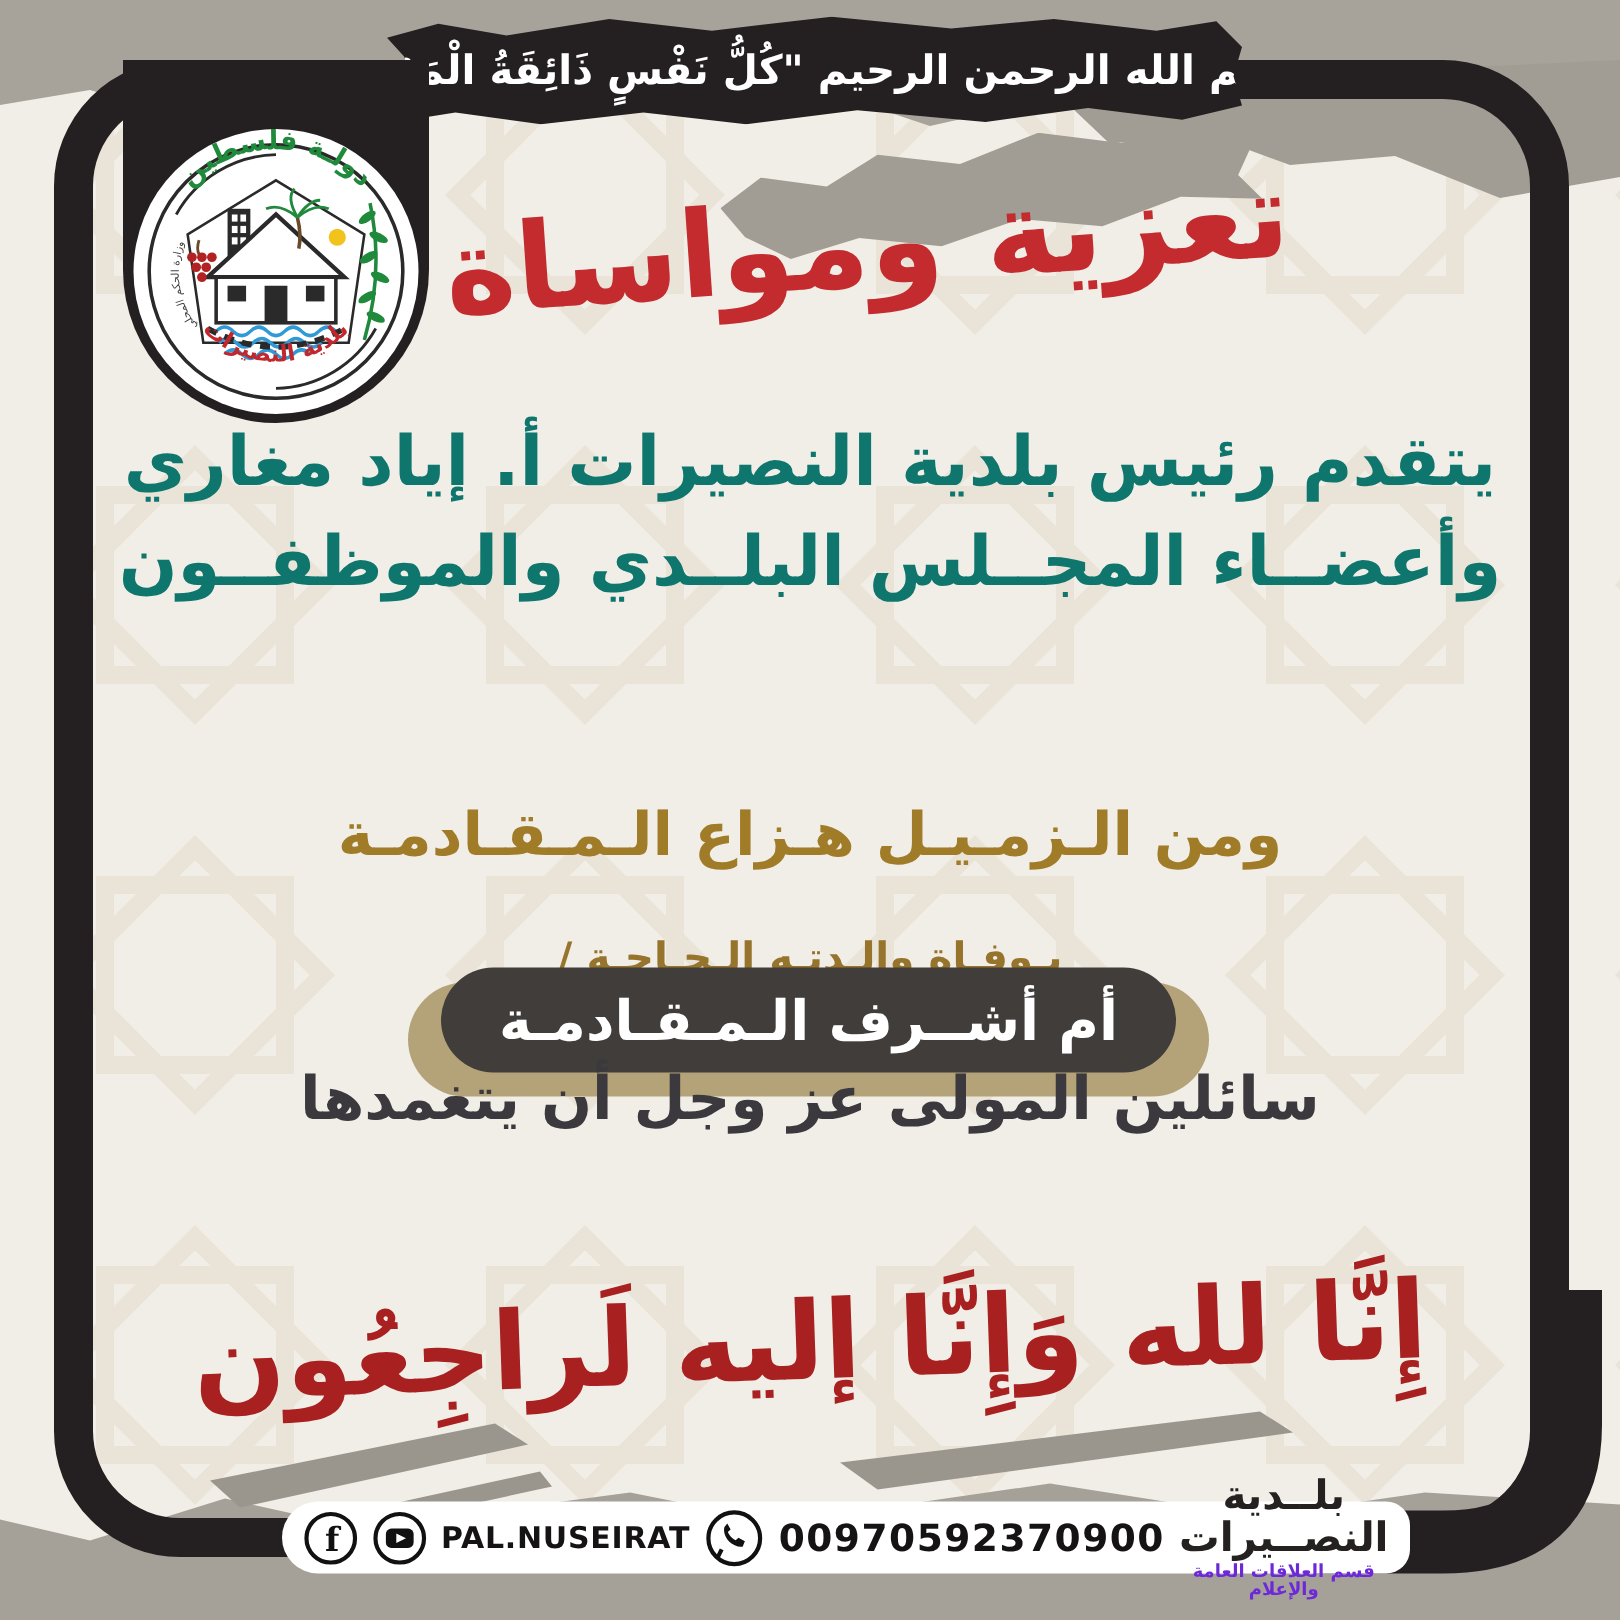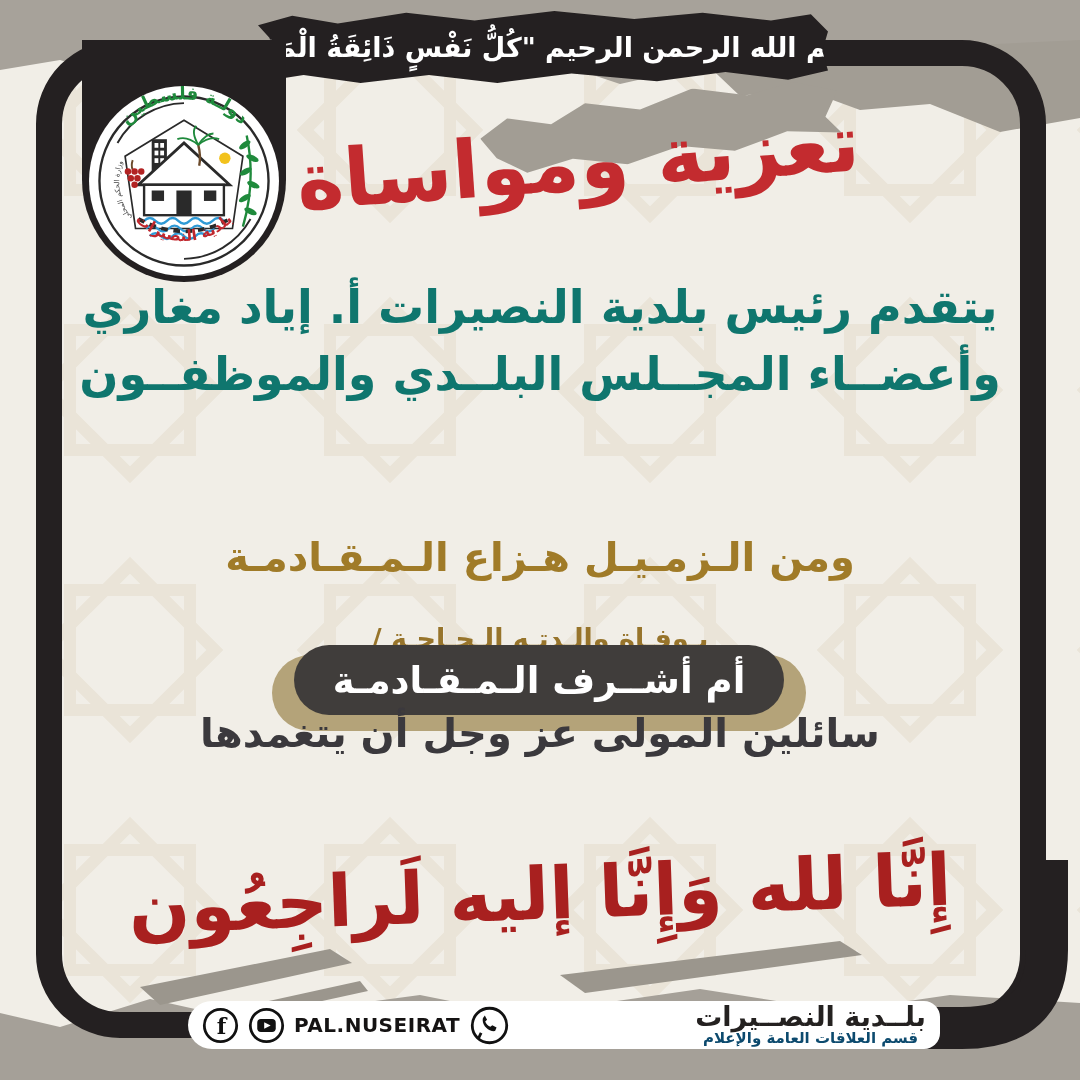--- a/index.html
+++ b/index.html
@@ -49,21 +49,21 @@
   .pill-text{color:#fff;font-size:37px;font-weight:bold;direction:rtl;white-space:nowrap;}
 
   
   .footer-strip{left:188px;top:1001px;width:752px;height:48px;background:#ffffff;
     border-radius:24px 16px 16px 24px;z-index:8;display:flex;align-items:center;
     padding:0 14px;box-sizing:border-box;direction:ltr;gap:9px;}
   .handle{font-size:20px;font-weight:bold;color:#151313;letter-spacing:.5px;}
   .phone{font-size:25px;font-weight:bold;color:#151313;letter-spacing:1px;}
   .footer-ar{margin-left:auto;text-align:center;direction:rtl;line-height:1.05;}
   .footer-muni{font-size:27px;font-weight:bold;color:#242120;}
-  .footer-dept{font-size:15px;font-weight:bold;color:#0c4a6e;}
+  .footer-dept{font-size:12px;font-weight:bold;color:#6d28d9;}
   .icon{flex:0 0 auto;}
 </style>
 </head>
 <body>
 
 <div class="canvas">
 
   <svg class="abs pattern-layer" width="1080" height="1080">
     <defs>
       <pattern id="star" width="260" height="260" patternUnits="userSpaceOnUse">
@@ -209,19 +209,20 @@
       <circle cx="20" cy="20" r="17.5" fill="none" stroke="#111" stroke-width="3"></circle>
       <rect x="10" y="13" width="20" height="14" rx="4" fill="#111"></rect>
       <polygon points="17.5,16.5 24.5,20 17.5,23.5" fill="#fff"></polygon>
     </svg>
     <span class="handle">PAL.NUSEIRAT</span>
     <svg class="icon" width="41" height="41" viewBox="0 0 44 44">
       <circle cx="22" cy="22" r="18.5" fill="none" stroke="#111" stroke-width="3"></circle>
       <path d="M10,36 l3,-6" stroke="#111" stroke-width="3" fill="none"></path>
       <path d="M15,14 c-2,7 6,15 13,14 l1.6,-3.8 -4.6,-2.6 -2,1.8 c-2.6,-1.2 -4.6,-3.2 -5.6,-5.8 l2,-1.8 -2.4,-4.4 z" fill="#111"></path>
     </svg>
+    <span class="phone">00970592370900</span>
     <div class="footer-ar">
       <div class="footer-muni">بلــدية النصــيرات</div>
       <div class="footer-dept">قسم العلاقات العامة والإعلام</div>
     </div>
   </div>
 
 </div>
 
 </body></html>

